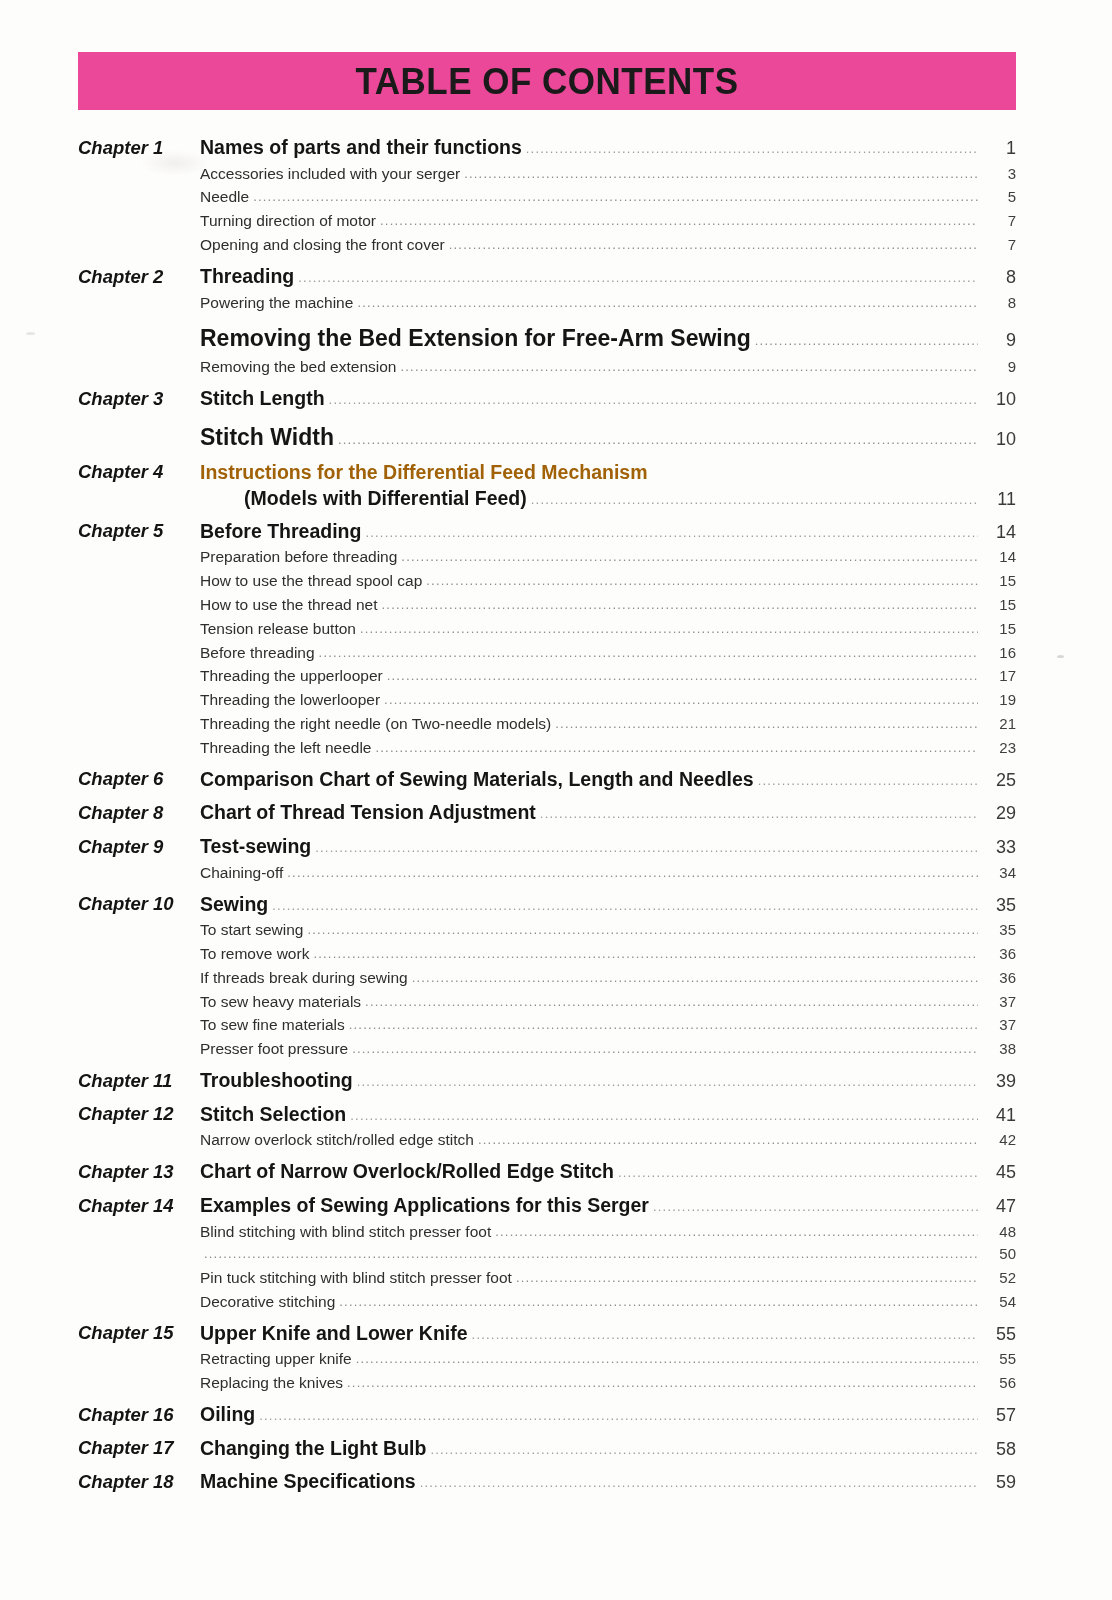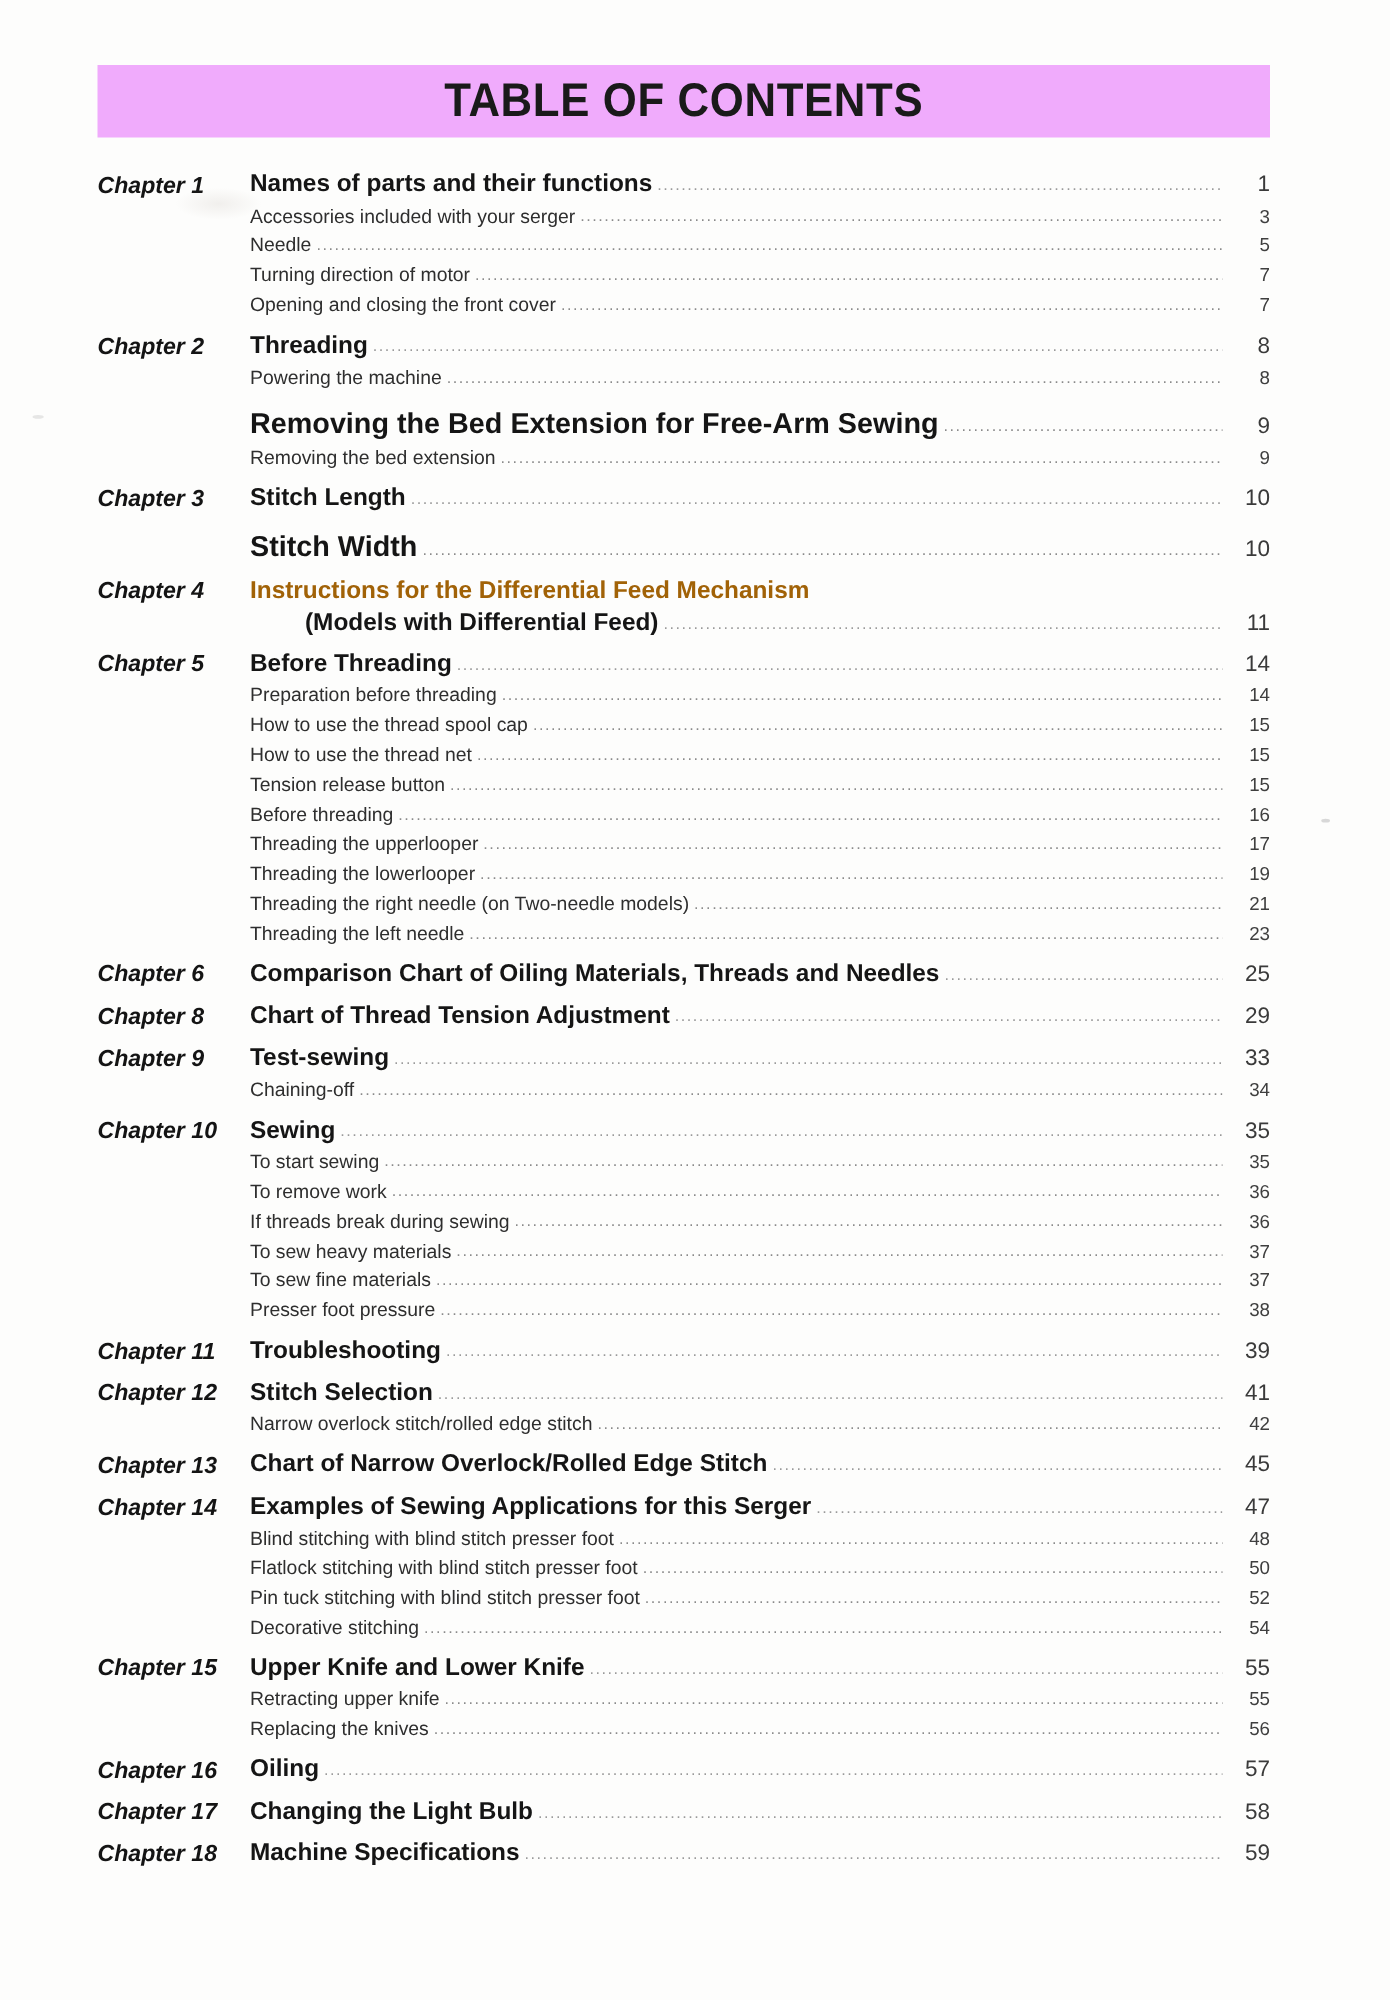--- a/index.html
+++ b/index.html
@@ -22,21 +22,21 @@
     background: #fdfdfc;
   }
 
   
   #banner {
     position: absolute;
     left: 78px;
     top: 52px;
     width: 938px;
     height: 58px;
-    background: #f0abfc;
+    background: #ec4899;
     display: flex;
     align-items: center;
     justify-content: center;
   }
   #banner-text {
     font-size: 35px;
     font-weight: bold;
     letter-spacing: 0.5px;
     color: #1a1a1a;
     white-space: nowrap;
@@ -358,21 +358,21 @@
         <div class="chap blank"></div>
         <div class="body">
           <span class="label">Threading the left needle</span>
           <span class="leader"></span>
           <span class="page">23</span>
         </div>
       </div>
       <div class="row lvl-chapter">
         <div class="chap">Chapter 6</div>
         <div class="body">
-          <span class="label">Comparison Chart of Oiling Materials, Threads and Needles</span>
+          <span class="label">Comparison Chart of Sewing Materials, Length and Needles</span>
           <span class="leader"></span>
           <span class="page">25</span>
         </div>
       </div>
       <div class="row lvl-chapter">
         <div class="chap">Chapter 8</div>
         <div class="body">
           <span class="label">Chart of Thread Tension Adjustment</span>
           <span class="leader"></span>
           <span class="page">29</span>
@@ -494,21 +494,20 @@
         <div class="chap blank"></div>
         <div class="body">
           <span class="label">Blind stitching with blind stitch presser foot</span>
           <span class="leader"></span>
           <span class="page">48</span>
         </div>
       </div>
       <div class="row lvl-sub">
         <div class="chap blank"></div>
         <div class="body">
-          <span class="label">Flatlock stitching with blind stitch presser foot</span>
           <span class="leader"></span>
           <span class="page">50</span>
         </div>
       </div>
       <div class="row lvl-sub">
         <div class="chap blank"></div>
         <div class="body">
           <span class="label">Pin tuck stitching with blind stitch presser foot</span>
           <span class="leader"></span>
           <span class="page">52</span>

